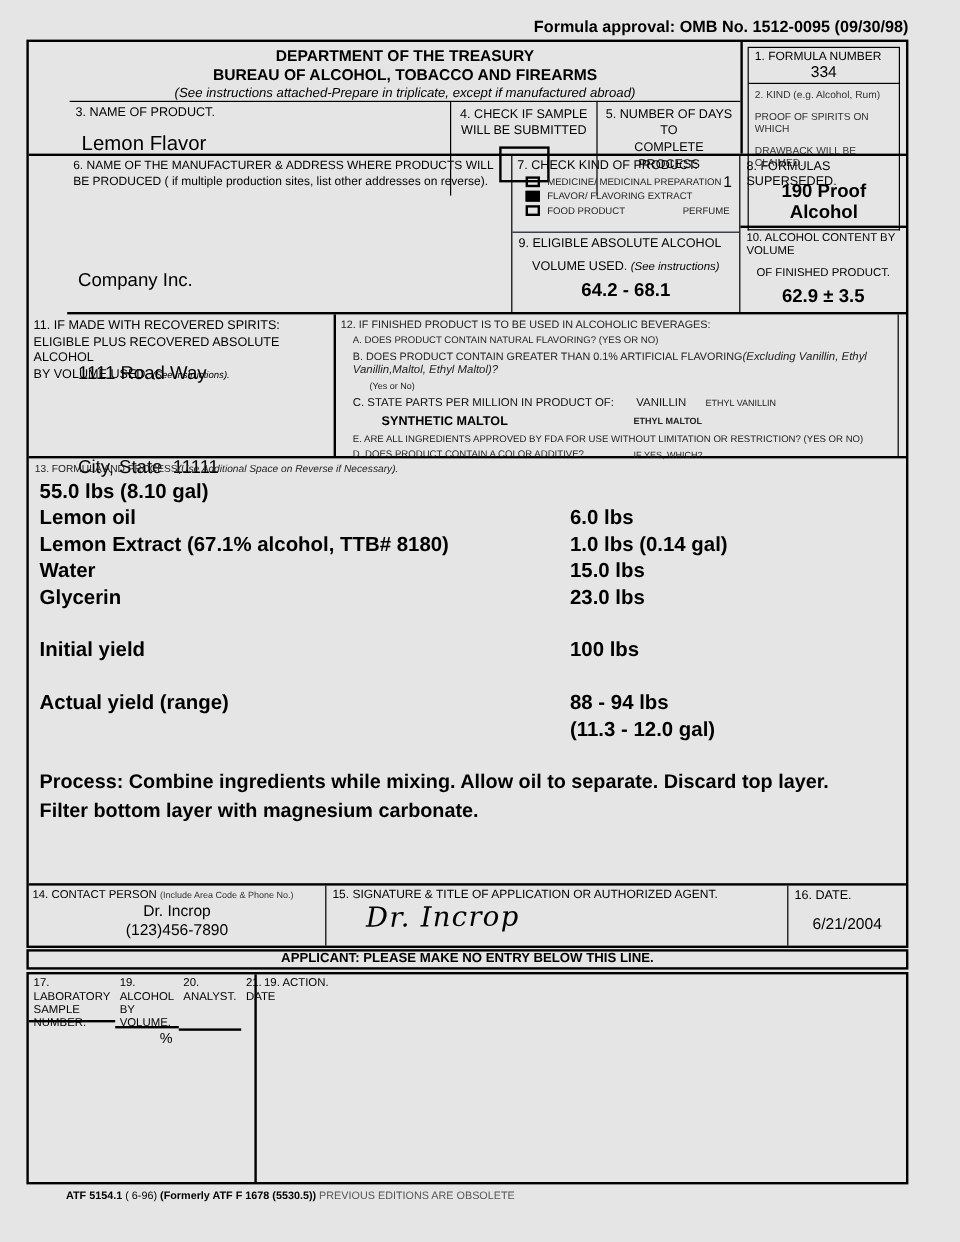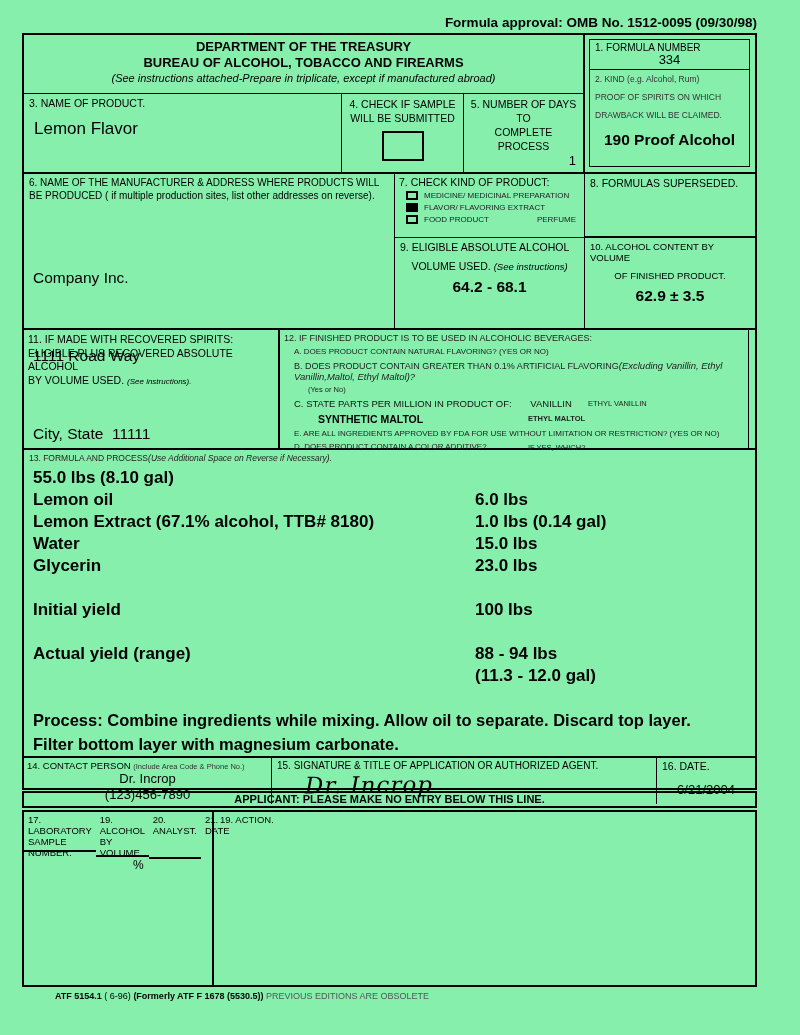--- a/index.html
+++ b/index.html
@@ -1,28 +1,28 @@
 <!DOCTYPE html>
 <html><head>
 <meta charset="utf-8">
 <style>
   * { margin:0; padding:0; box-sizing:border-box; }
   html,body { background:#fff; }
-  .page { position:relative; width:800px; height:1035px; background:#86efac;
+  .page { position:relative; width:800px; height:1035px; background:#e5e5e5;
           font-family:"Liberation Sans", sans-serif; color:#000; overflow:hidden; }
 
   
   #omb { position:absolute; top:15px; right:43px; font-weight:bold; font-size:13.5px; }
 
   
   #main { position:absolute; left:22px; top:33px; width:735px; height:757px;
           border:2px solid #000; display:flex; flex-direction:column; }
 
   
-  .top-section { display:flex; height:139px; border-bottom:2px solid #000; }
+  .top-section { display:flex; height:95px; border-bottom:2px solid #000;padding-left:34px; }
   .top-left { width:561px; border-right:2px solid #000; display:flex; flex-direction:column; }
   .header-box { height:70px; border-bottom:1px solid #000; text-align:center; padding-top:4px; }
   .hline { font-weight:bold; font-size:13px; line-height:16px; }
   .hitalic { font-style:italic; font-size:11px; margin-top:1px; }
   .row345 { display:flex; flex:1; }
   .box3 { width:318px; border-right:1px solid #000; padding:3px 5px; }
   .lbl { font-size:10.5px; }
   .box3 .value { font-size:17px; margin-top:10px; padding-left:5px; }
   .box4 { width:122px; border-right:1px solid #000; text-align:center; padding-top:3px; }
   .box4 .lbl { line-height:14px; }
@@ -33,21 +33,21 @@
   .top-right { flex:1; padding:4px 5px 5px 4px; display:flex; flex-direction:column; }
   .box1 { border:1px solid #000; padding:2px 5px 2px; }
   .box1 .lbl { font-size:10px; }
   .box1 .value { text-align:center; font-size:13px; line-height:14px; }
   .box2 { border:1px solid #000; border-top:none; flex:1; padding:4px 5px; }
   .box2 .sl { font-size:8.5px; color:#333; }
   .box2 .sl + .sl { margin-top:8px; }
   .box2 .value { text-align:center; font-weight:bold; font-size:15.5px; margin-top:11px; }
 
   
-  .row678 { display:flex; height:156px; border-bottom:2px solid #000; }
+  .row678 { display:flex; height:132px; border-bottom:2px solid #000;margin-left:32px; }
   .box6 { width:371px; border-right:1px solid #000; padding:3px 5px; }
   .box6 .lbl6 { font-size:10px; line-height:12.5px; }
   .box6 .address { font-size:15.5px; margin-top:11px; padding-left:4px; line-height:26px; white-space:pre; }
   .midcol { width:190px; border-right:1px solid #000; display:flex; flex-direction:column; }
   .box7 { height:64px; border-bottom:1px solid #0f172a; padding:2px 4px; }
   .opt { display:flex; align-items:center; margin:3px 0 0 7px; font-size:8px; color:#222; }
   .cb { width:12px; height:9px; border:2px solid #000; margin-right:6px; flex:none; }
   .cb[data-checked="true"] { background:#000; }
   .perfume { margin-left:auto; padding-right:4px; }
   .box9 { flex:1; padding:3px 5px; display:flex; flex-direction:column; }

